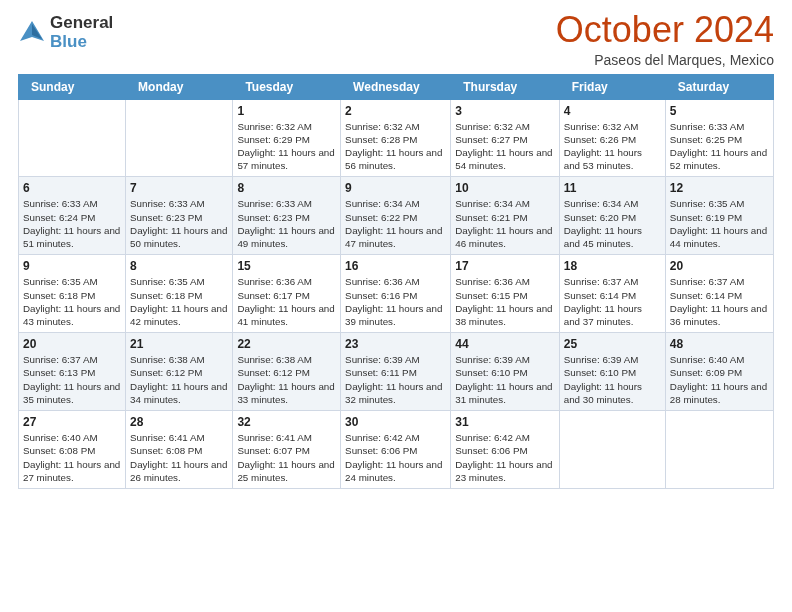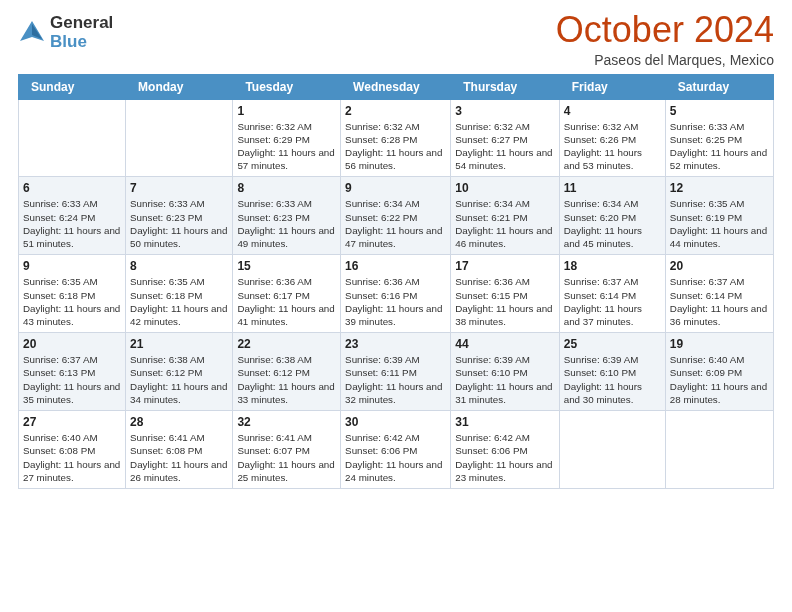--- a/index.html
+++ b/index.html
@@ -256,21 +256,21 @@
           </td>
           <td>
             <span class="day-num">44</span>
             <div class="day-info">Sunrise: 6:39 AM<br>Sunset: 6:10 PM<br>Daylight: 11 hours and 31 minutes.</div>
           </td>
           <td>
             <span class="day-num">25</span>
             <div class="day-info">Sunrise: 6:39 AM<br>Sunset: 6:10 PM<br>Daylight: 11 hours and 30 minutes.</div>
           </td>
           <td>
-            <span class="day-num">19</span>
+            <span class="day-num">48</span>
             <div class="day-info">Sunrise: 6:40 AM<br>Sunset: 6:09 PM<br>Daylight: 11 hours and 28 minutes.</div>
           </td>
         </tr>
         <tr class="row-5">
           <td>
             <span class="day-num">27</span>
             <div class="day-info">Sunrise: 6:40 AM<br>Sunset: 6:08 PM<br>Daylight: 11 hours and 27 minutes.</div>
           </td>
           <td>
             <span class="day-num">28</span>

